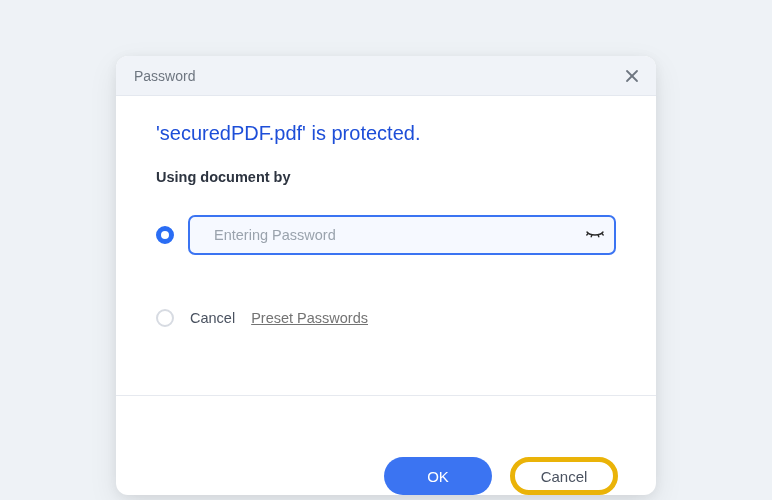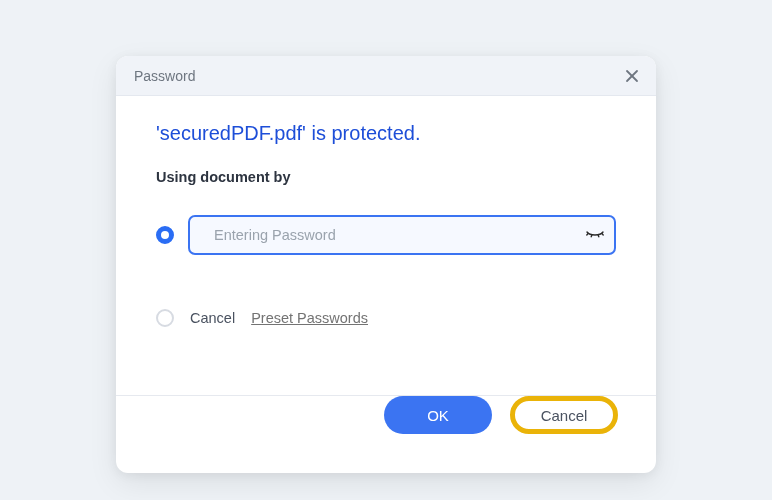--- a/index.html
+++ b/index.html
@@ -121,23 +121,23 @@
       color: #4a5260;
     }
     .preset-link {
       font-size: 14.5px;
       color: #737373;
       text-decoration: underline;
       cursor: pointer;
     }
     .dialog-footer {
       border-top: 1px solid #e6e9ef;
-      height: 78px;
-      display: flex;
-      align-items: flex-start;
+      height: 100px;
+      display: flex;
+      align-items: flex-end;
       justify-content: flex-end;
       gap: 18px;
       padding: 0 38px;
     }
     .btn {
       height: 38px;
       min-width: 108px;
       border-radius: 20px;
       font-size: 15px;
       font-weight: 500;

